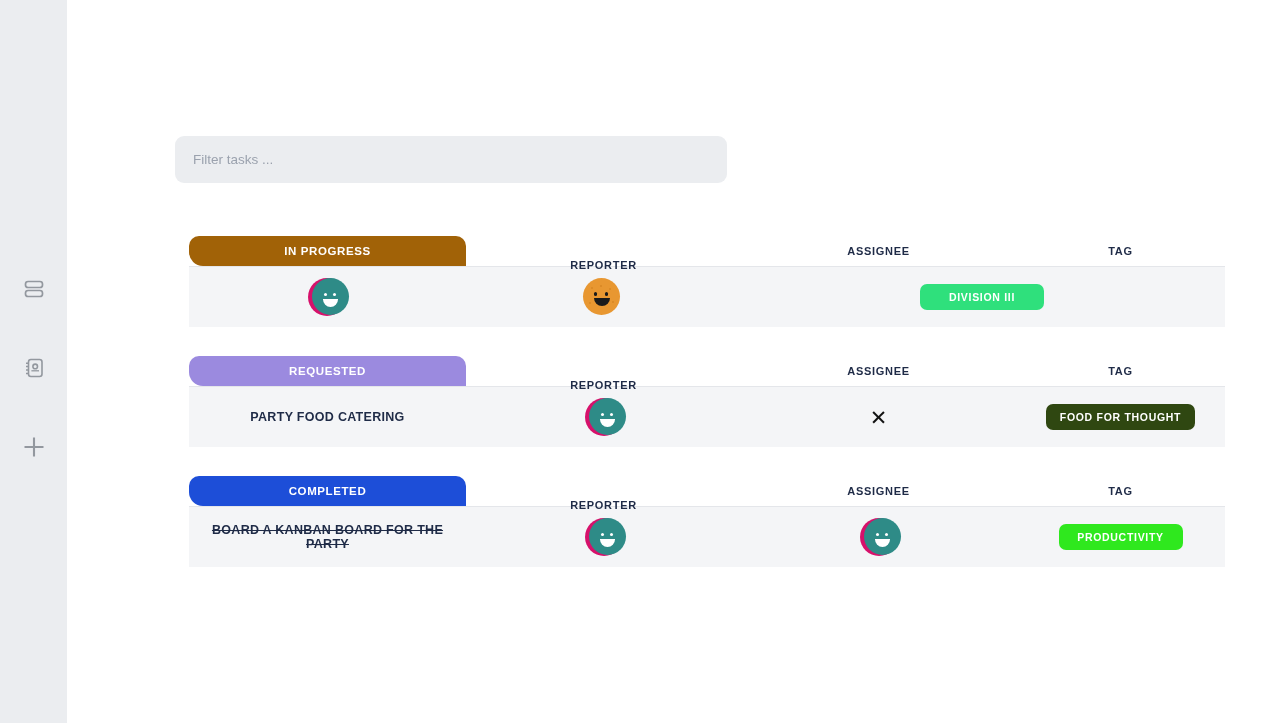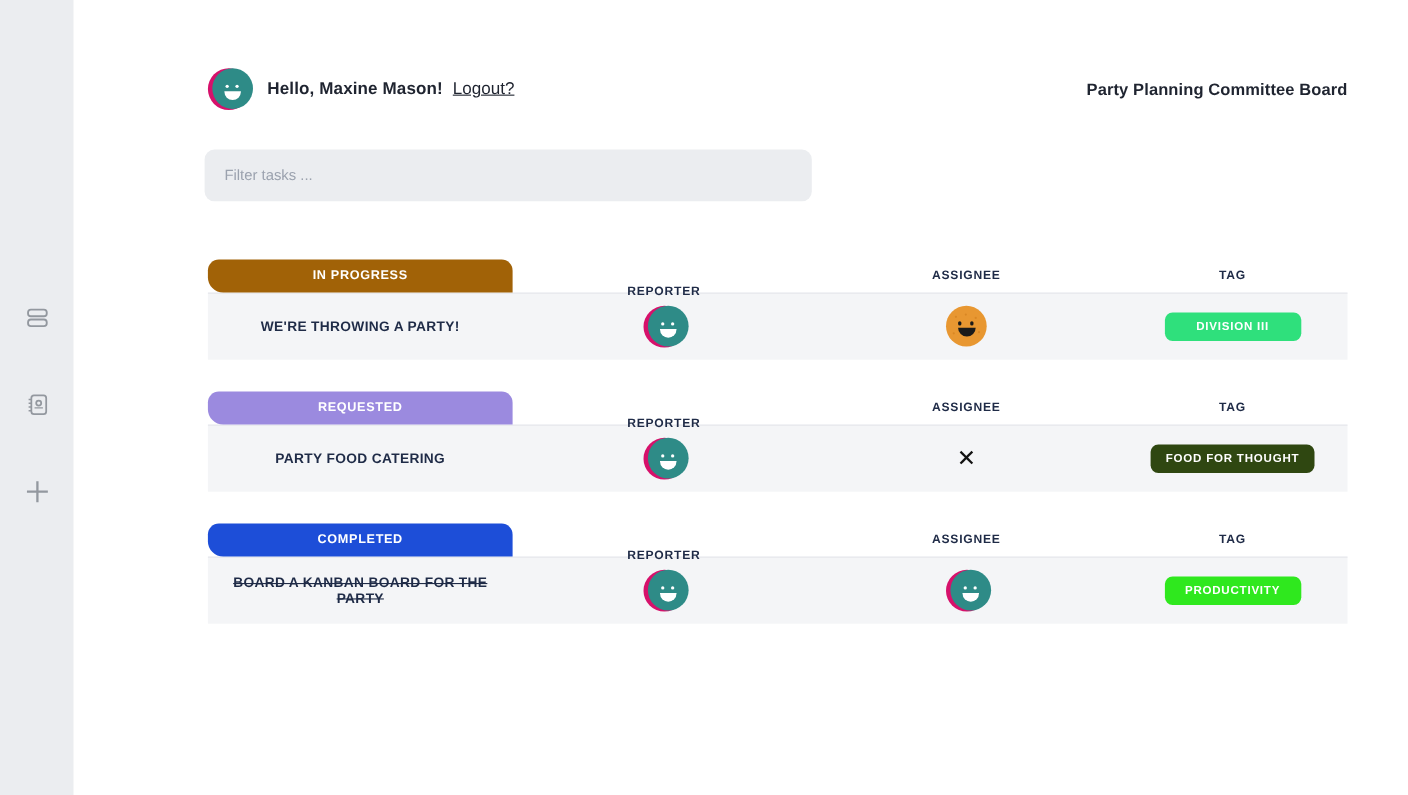--- a/index.html
+++ b/index.html
@@ -165,21 +165,21 @@
     font-weight: bold;
     color: #1f2430;
     letter-spacing: 0.1px;
     white-space: nowrap;
   }
 
   
   .filter-wrap {
     position: absolute;
     top: 136px;
-    left: 119px;
+    left: 108px;
     width: 552px;
   }
   .filter-input {
     width: 100%;
     height: 47px;
     background: #ebedf0;
     border: none;
     border-radius: 9px;
     padding: 0 18px;
     font-family: "Liberation Sans", sans-serif;
@@ -329,56 +329,38 @@
             <path d="M13 3.5v19M3.5 13h19"></path>
           </svg>
         </span>
       </div>
 
     </div>
   </div>
 
   <div class="main">
 
-    <div class="topbar">
-      <div class="greet">
-        <div class="avatar">
-          <div class="halo"></div>
-          <div class="face">
-            <span class="eye l"></span>
-            <span class="eye r"></span>
-            <span class="mouth"></span>
-          </div>
-        </div>
-        <div style="display:flex;align-items:baseline;">
-          <span class="hello-text">Hello, Maxine Mason!</span>
-          <span class="logout-link">Logout?</span>
-        </div>
-      </div>
-      <div class="board-title">Party Planning Committee Board</div>
-    </div>
 
     <div class="filter-wrap">
       <input class="filter-input" type="text" placeholder="Filter tasks ..." style="">
     </div>
 
     <div class="board" id="board">
         <div class="section">
       <div class="section-head">
         <div class="status-tab" style="background:#a16207">
           <span>IN PROGRESS</span>
         </div>
         <div class="col-heads">
           <div class="col-head reporter">REPORTER</div>
           <div class="col-head assignee">ASSIGNEE</div>
           <div class="col-head tag">TAG</div>
         </div>
       </div>
       <div class="task-row">
-        <div class="task-title">WE'RE THROWING A PARTY!</div>
         <div class="cell reporter">
 
     <div class="avatar">
       <div class="halo"></div>
       <div class="face">
         <span class="eye l"></span>
         <span class="eye r"></span>
         <span class="mouth"></span>
       </div>
     </div>

